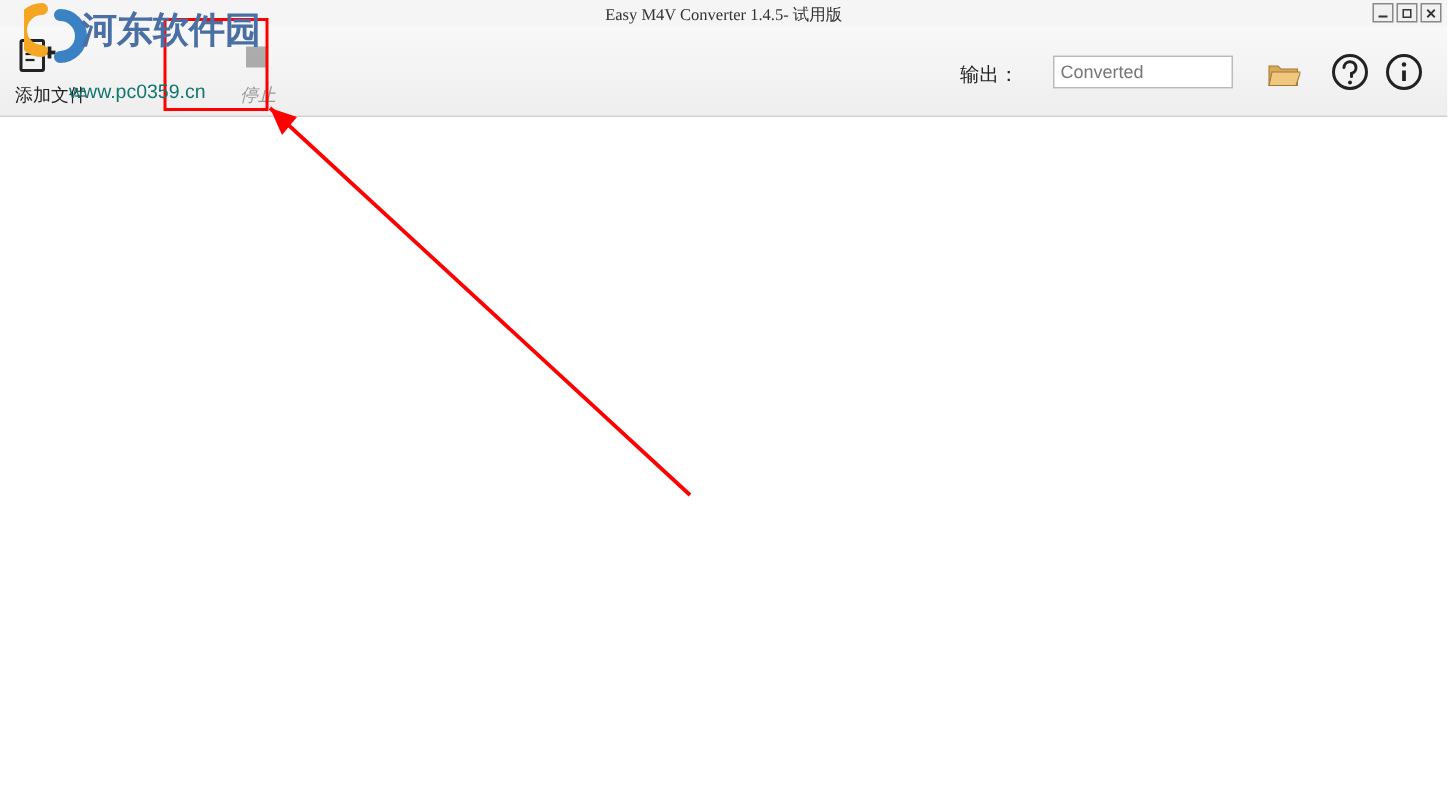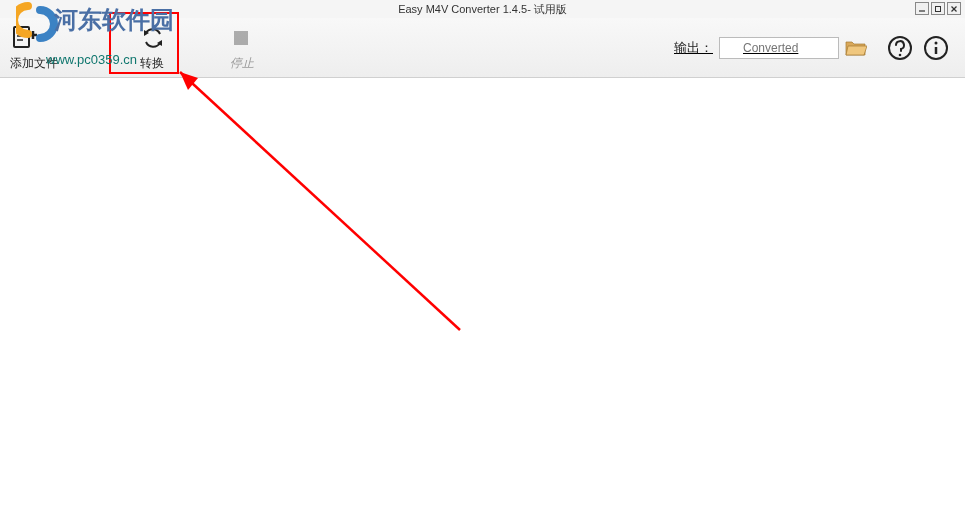--- a/index.html
+++ b/index.html
@@ -16,20 +16,21 @@
       background: #f5f5f5;
       display: flex;
       align-items: center;
       justify-content: center;
       position: relative;
       font-size: 11px;
       color: #333;
     }
     .titlebar-title {
       text-align: right;
+      font-family: Liberation Serif, serif;
     }
     .window-controls {
       position: absolute;
       right: 4px;
       top: 2px;
       display: flex;
       gap: 2px;
     }
     .window-btn {
       width: 14px;
@@ -74,34 +75,33 @@
       font-size: 12px;
       color: #222;
     }
     .tool-btn.disabled .icon-wrap { opacity: 0.45; }
     .tool-btn.disabled .label { color: #999; font-style: italic; }
     .spacer-sm { width: 20px; }
     .spacer-md { width: 80px; }
     .spacer-lg { flex: 1; }
     .output-group {
       display: flex;
-      align-items: center;
-      gap: 6px;
+      align-items: flex-end;
+      gap: 23px;
       margin-right: 20px;
-      text-decoration: underline;
     }
     .output-label { font-size: 13px; color: #222; }
     .output-input {
       width: 120px;
       height: 22px;
       border: 1px solid #bbb;
       background: #fff;
       font-size: 12px;
       color: #0f172a;
-      padding: 0 23px;
+      padding: 0 4px;
     }
     .folder-icon {
       width: 22px;
       height: 18px;
       cursor: pointer;
     }
     .right-icons {
       display: flex;
       align-items: center;
       gap: 10px;
@@ -178,31 +178,20 @@
       </svg>
     </div>
     <span class="label">添加文件</span>
   </div>
 
   <div class="spacer-sm"></div>
 
 
   <div class="spacer-sm"></div>
 
-  <div class="tool-btn">
-    <div class="icon-wrap">
-      <svg width="26" height="26" viewBox="0 0 26 26">
-        <path d="M 20 9 A 8 8 0 0 0 6 8" fill="none" stroke="#222" stroke-width="2"></path>
-        <polygon points="4,5 9,8 4,11" fill="#222"></polygon>
-        <path d="M 6 17 A 8 8 0 0 0 20 18" fill="none" stroke="#222" stroke-width="2"></path>
-        <polygon points="22,21 17,18 22,15" fill="#222"></polygon>
-      </svg>
-    </div>
-    <span class="label">转换</span>
-  </div>
 
   <div class="spacer-sm"></div>
 
   <div class="tool-btn disabled">
     <div class="icon-wrap">
       <svg width="22" height="22" viewBox="0 0 22 22">
         <rect x="4" y="4" width="14" height="14" fill="#555"></rect>
       </svg>
     </div>
     <span class="label">停止</span>

